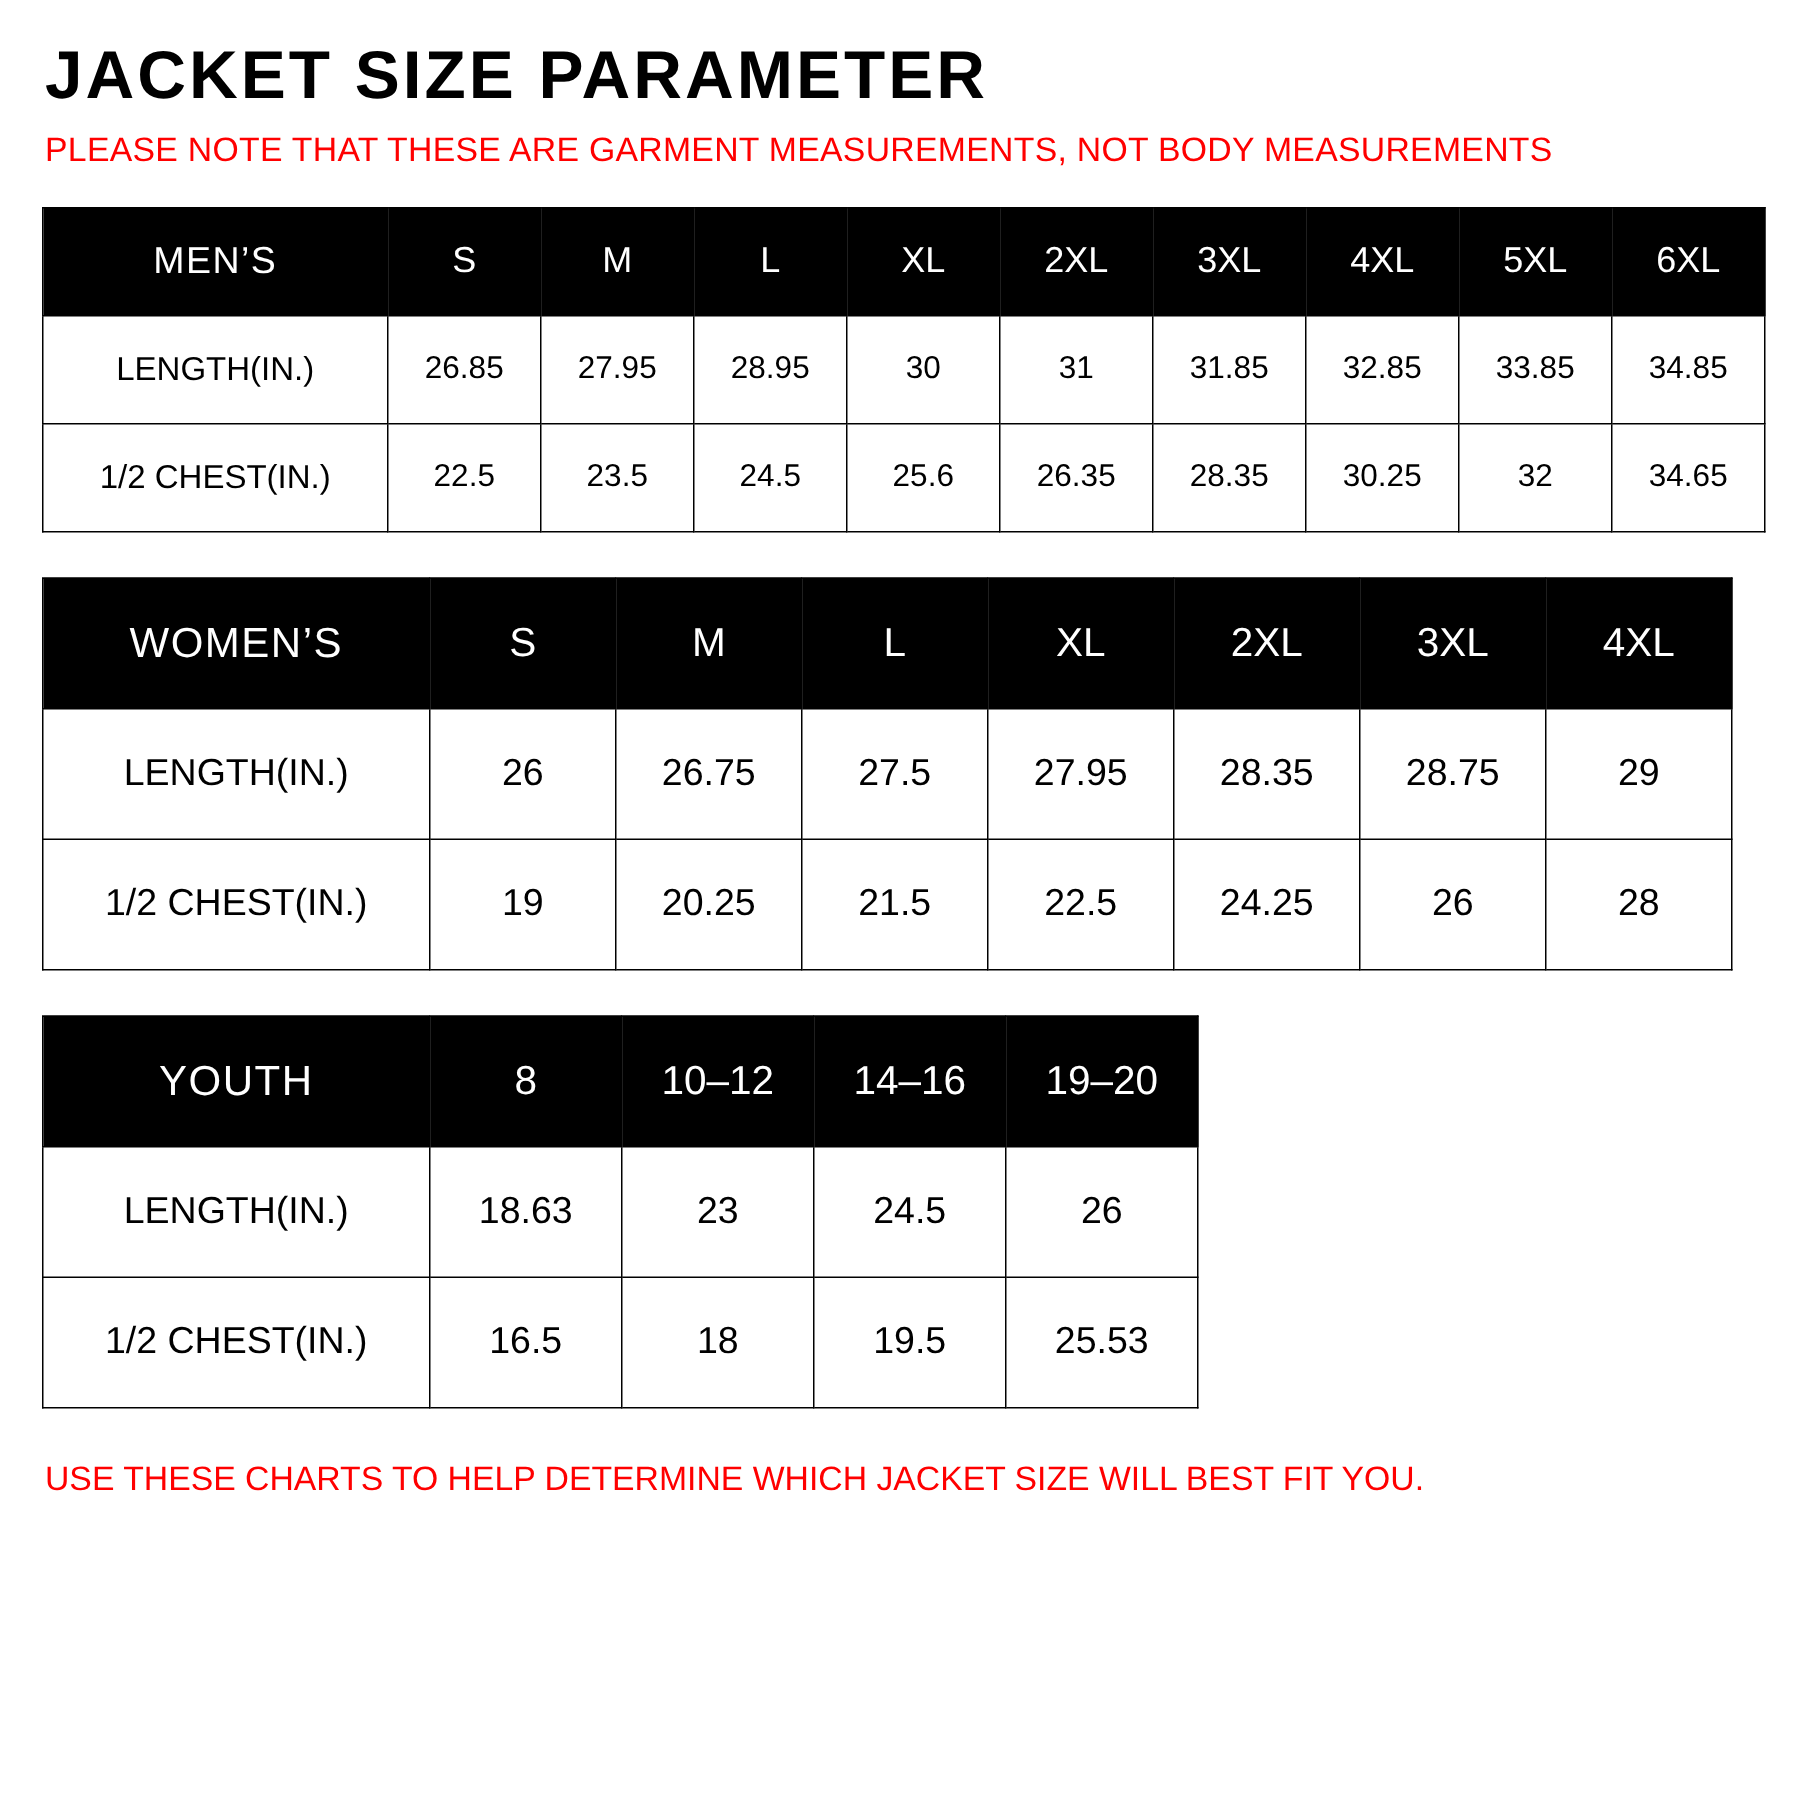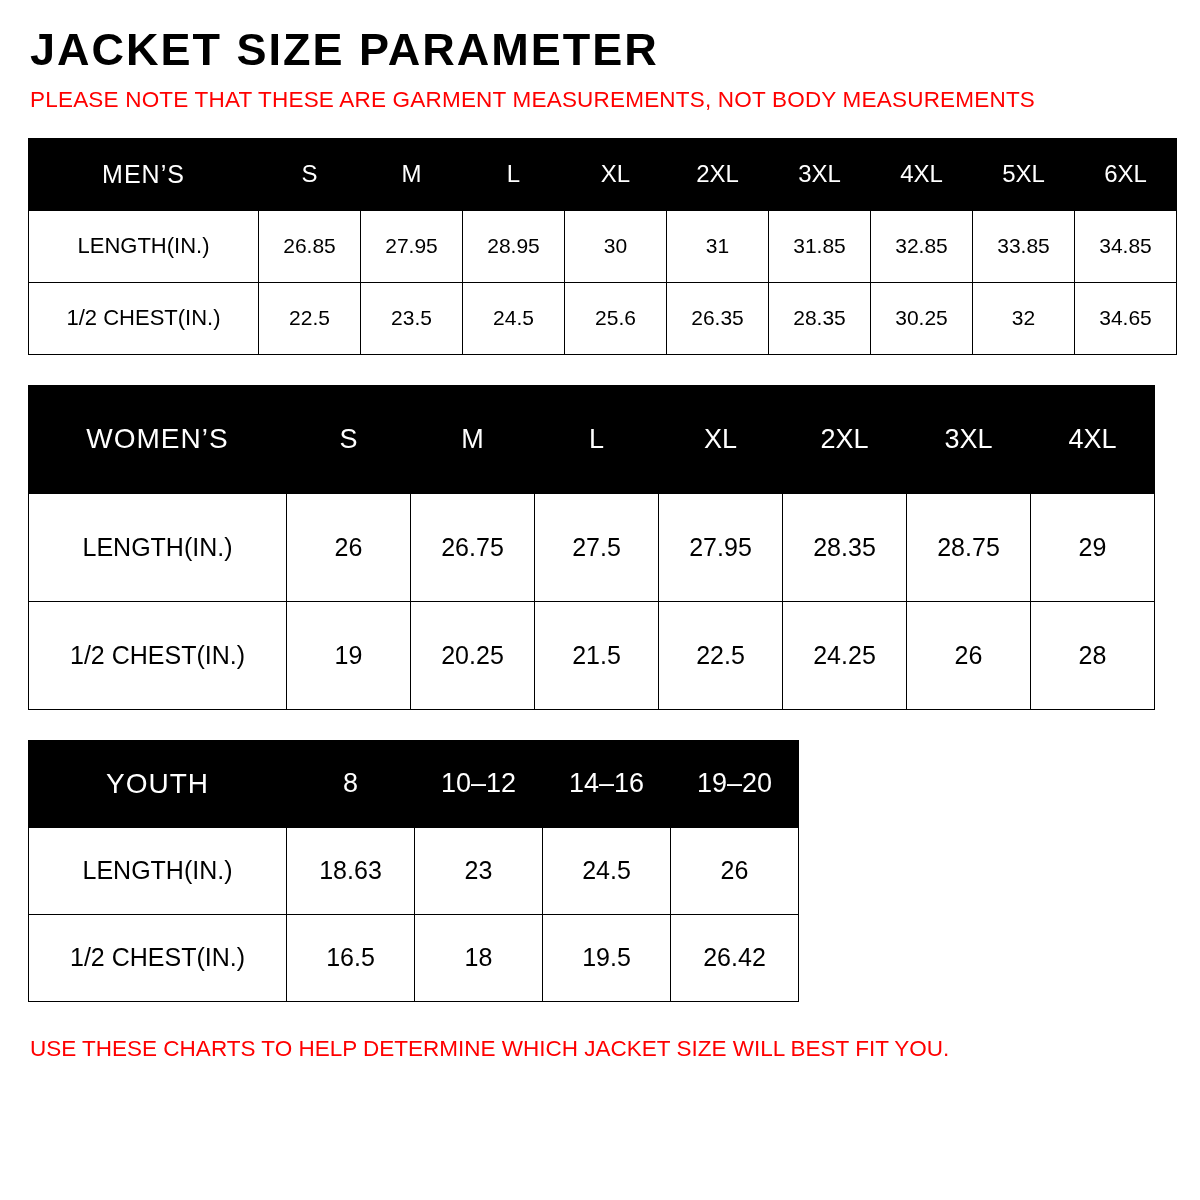--- a/index.html
+++ b/index.html
@@ -57,21 +57,21 @@
   
   #men-table { width: 1146px; }
   #men-table tr { height: 72px; }
   #men-table tr.header-row { height: 72px; }
   #men-table td.rowlabel { font-size: 22px; }
   #men-table tr.header-row td.rowlabel { font-size: 25px; letter-spacing: 1px; }
   #men-table tr.header-row td.sizecell { font-size: 24px; }
 
   
   #women-table { width: 1126px; }
-  #women-table tr { height: 108px; }
+  #women-table tr { height: 87px; }
   #women-table td { font-size: 25px; }
   #women-table tr.header-row td.rowlabel { font-size: 28px; letter-spacing: 1px; }
   #women-table tr.header-row td.sizecell { font-size: 27px; }
   #women-table td.rowlabel { font-size: 25px; }
 
   
   #youth-table { width: 685px; }
   #youth-table tr { height: 87px; }
   #youth-table td { font-size: 25px; }
   #youth-table tr.header-row td.rowlabel { font-size: 28px; letter-spacing: 1px; }
@@ -216,20 +216,20 @@
         <td>18.63</td>
         <td>23</td>
         <td>24.5</td>
         <td>26</td>
       </tr>
       <tr>
         <td class="rowlabel">1/2 CHEST(IN.)</td>
         <td>16.5</td>
         <td>18</td>
         <td>19.5</td>
-        <td>26.42</td>
+        <td>25.53</td>
       </tr>
     </tbody>
   </table>
 
   <p class="footer-red second">USE THESE CHARTS TO HELP DETERMINE WHICH JACKET SIZE WILL BEST FIT YOU.</p>
 
 </div>
 
 </body></html>

